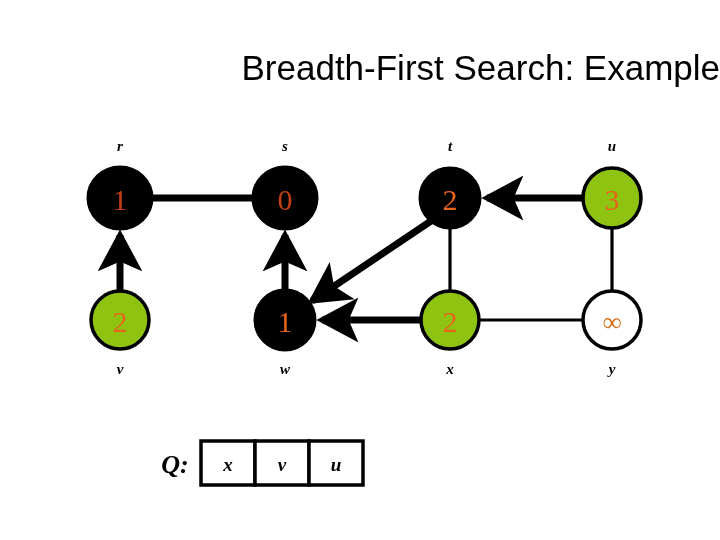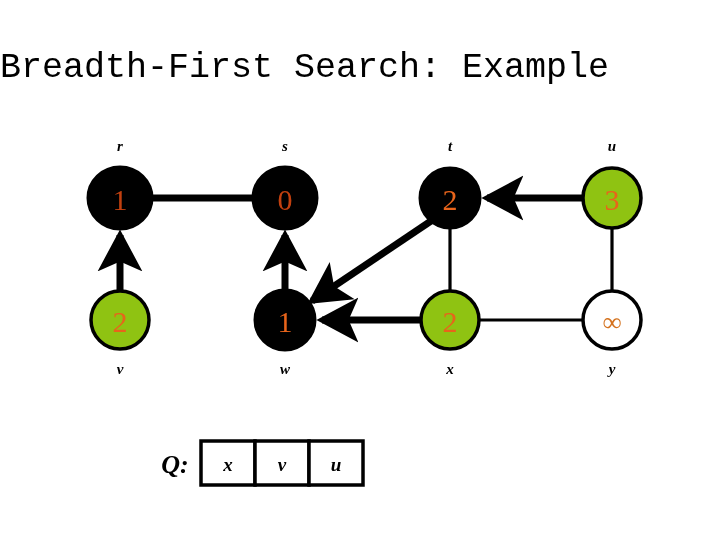--- a/index.html
+++ b/index.html
@@ -8,22 +8,22 @@
     background:#ffffff;
     font-family:"Liberation Sans", sans-serif;
     overflow:hidden;
     position:relative;
   }
   #slide{position:relative;width:720px;height:540px;}
 
   #title{
     position:absolute;
     left:0;top:48px;width:720px;
-    text-align:left;
-    font-family:Liberation Mono, monospace;
+    text-align:right;
+    font-family:Liberation Sans, sans-serif;
     font-size:35px;
     font-weight:400;
     color:#000000;
     letter-spacing:0px;
     white-space:nowrap;
   }
 
   #graph{position:absolute;left:0;top:0;width:720px;height:540px;}
 
   .node-num{

